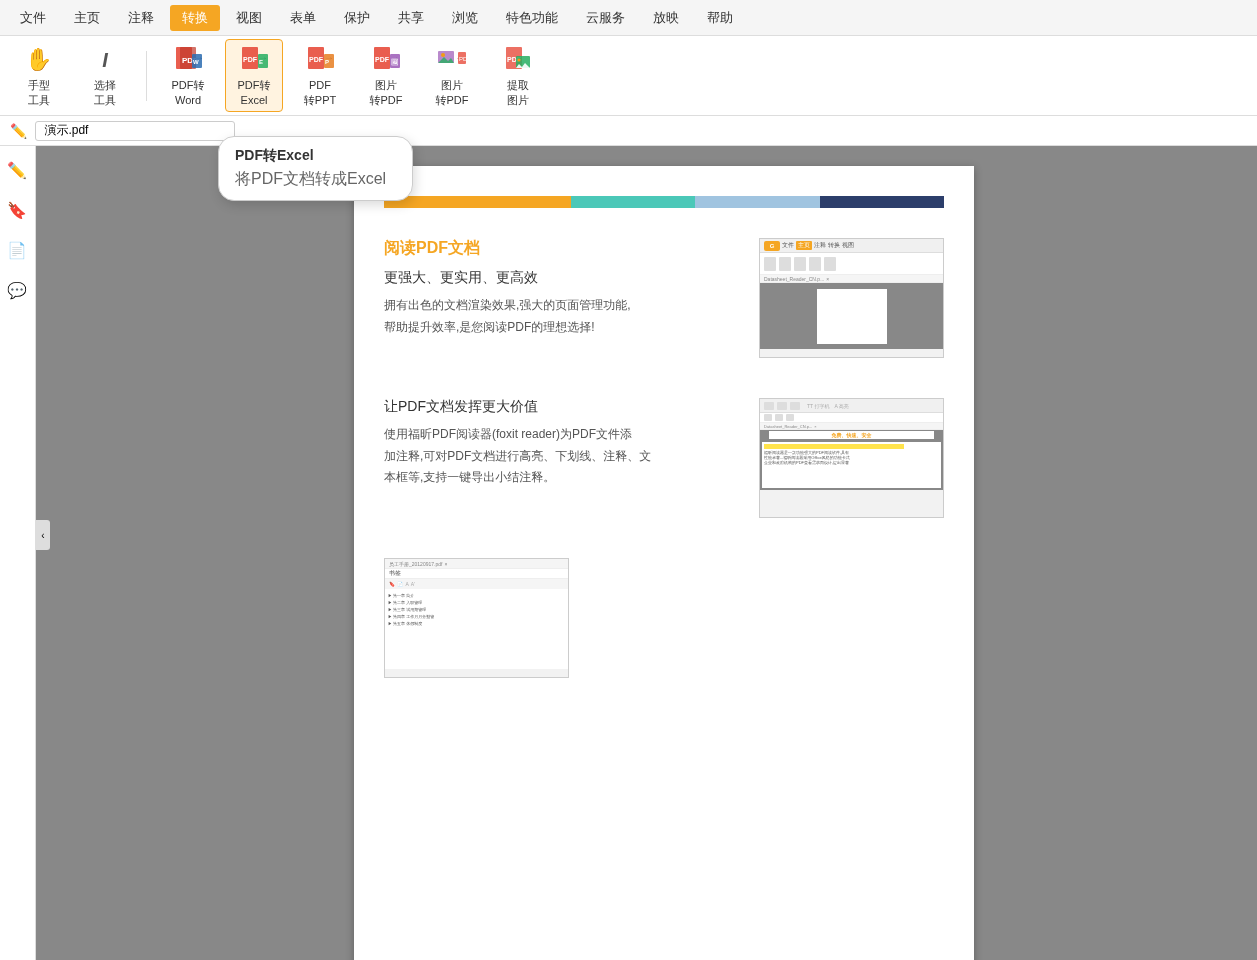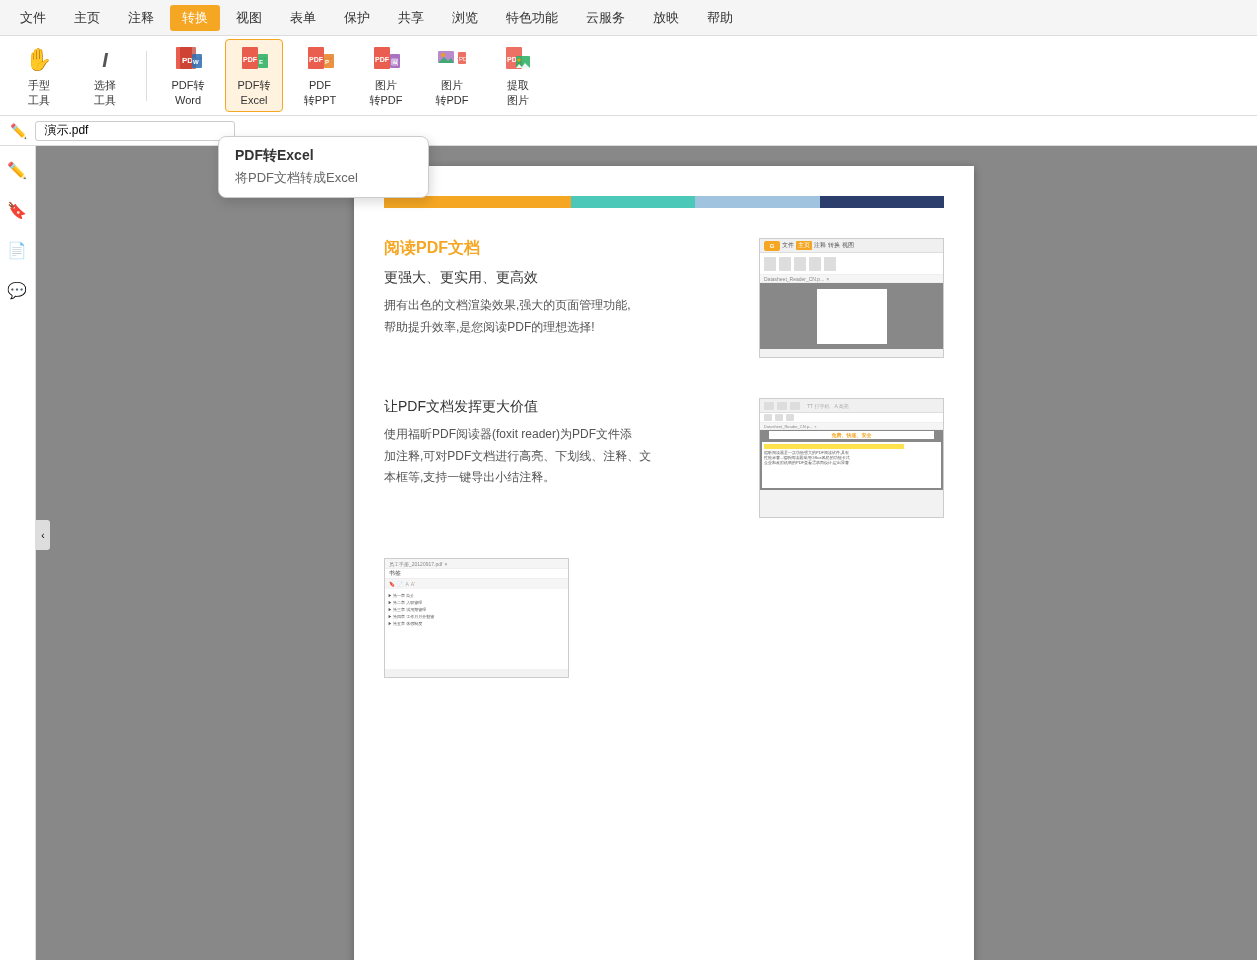--- a/index.html
+++ b/index.html
@@ -85,26 +85,26 @@
     
     .pdf-section { margin-bottom: 40px; display: flex; gap: 20px; }
     .pdf-section-text { flex: 1; }
     .section-title { font-size: 16px; font-weight: bold; margin-bottom: 10px; }
     .section-subtitle { font-size: 14px; color: #333; margin-bottom: 8px; font-weight: normal; }
     .section-body { font-size: 12px; color: #555; line-height: 1.8; }
 
     
     .dropdown-tooltip {
       position: absolute; left: 218px; top: 136px;
-      background: #fff; border: 1px solid #ccc; border-radius: 8px;
+      background: #fff; border: 1px solid #ccc; border-radius: 16px;
       box-shadow: 2px 4px 12px rgba(0,0,0,0.15);
-      padding: 10px 16px; width: 211px; z-index: 100;
+      padding: 10px 16px; width: 195px; z-index: 100;
     }
     .tooltip-title { font-size: 14px; font-weight: bold; color: #333; margin-bottom: 4px; }
-    .tooltip-desc { font-size: 13px; color: #666; }
+    .tooltip-desc { font-size: 16px; color: #666; }
 
     
     .mini-ui {
       width: 185px; height: 120px; background: #f2f2f2; border: 1px solid #ccc;
       overflow: hidden; position: relative;
     }
   </style>
 </head>
 <body>
 

